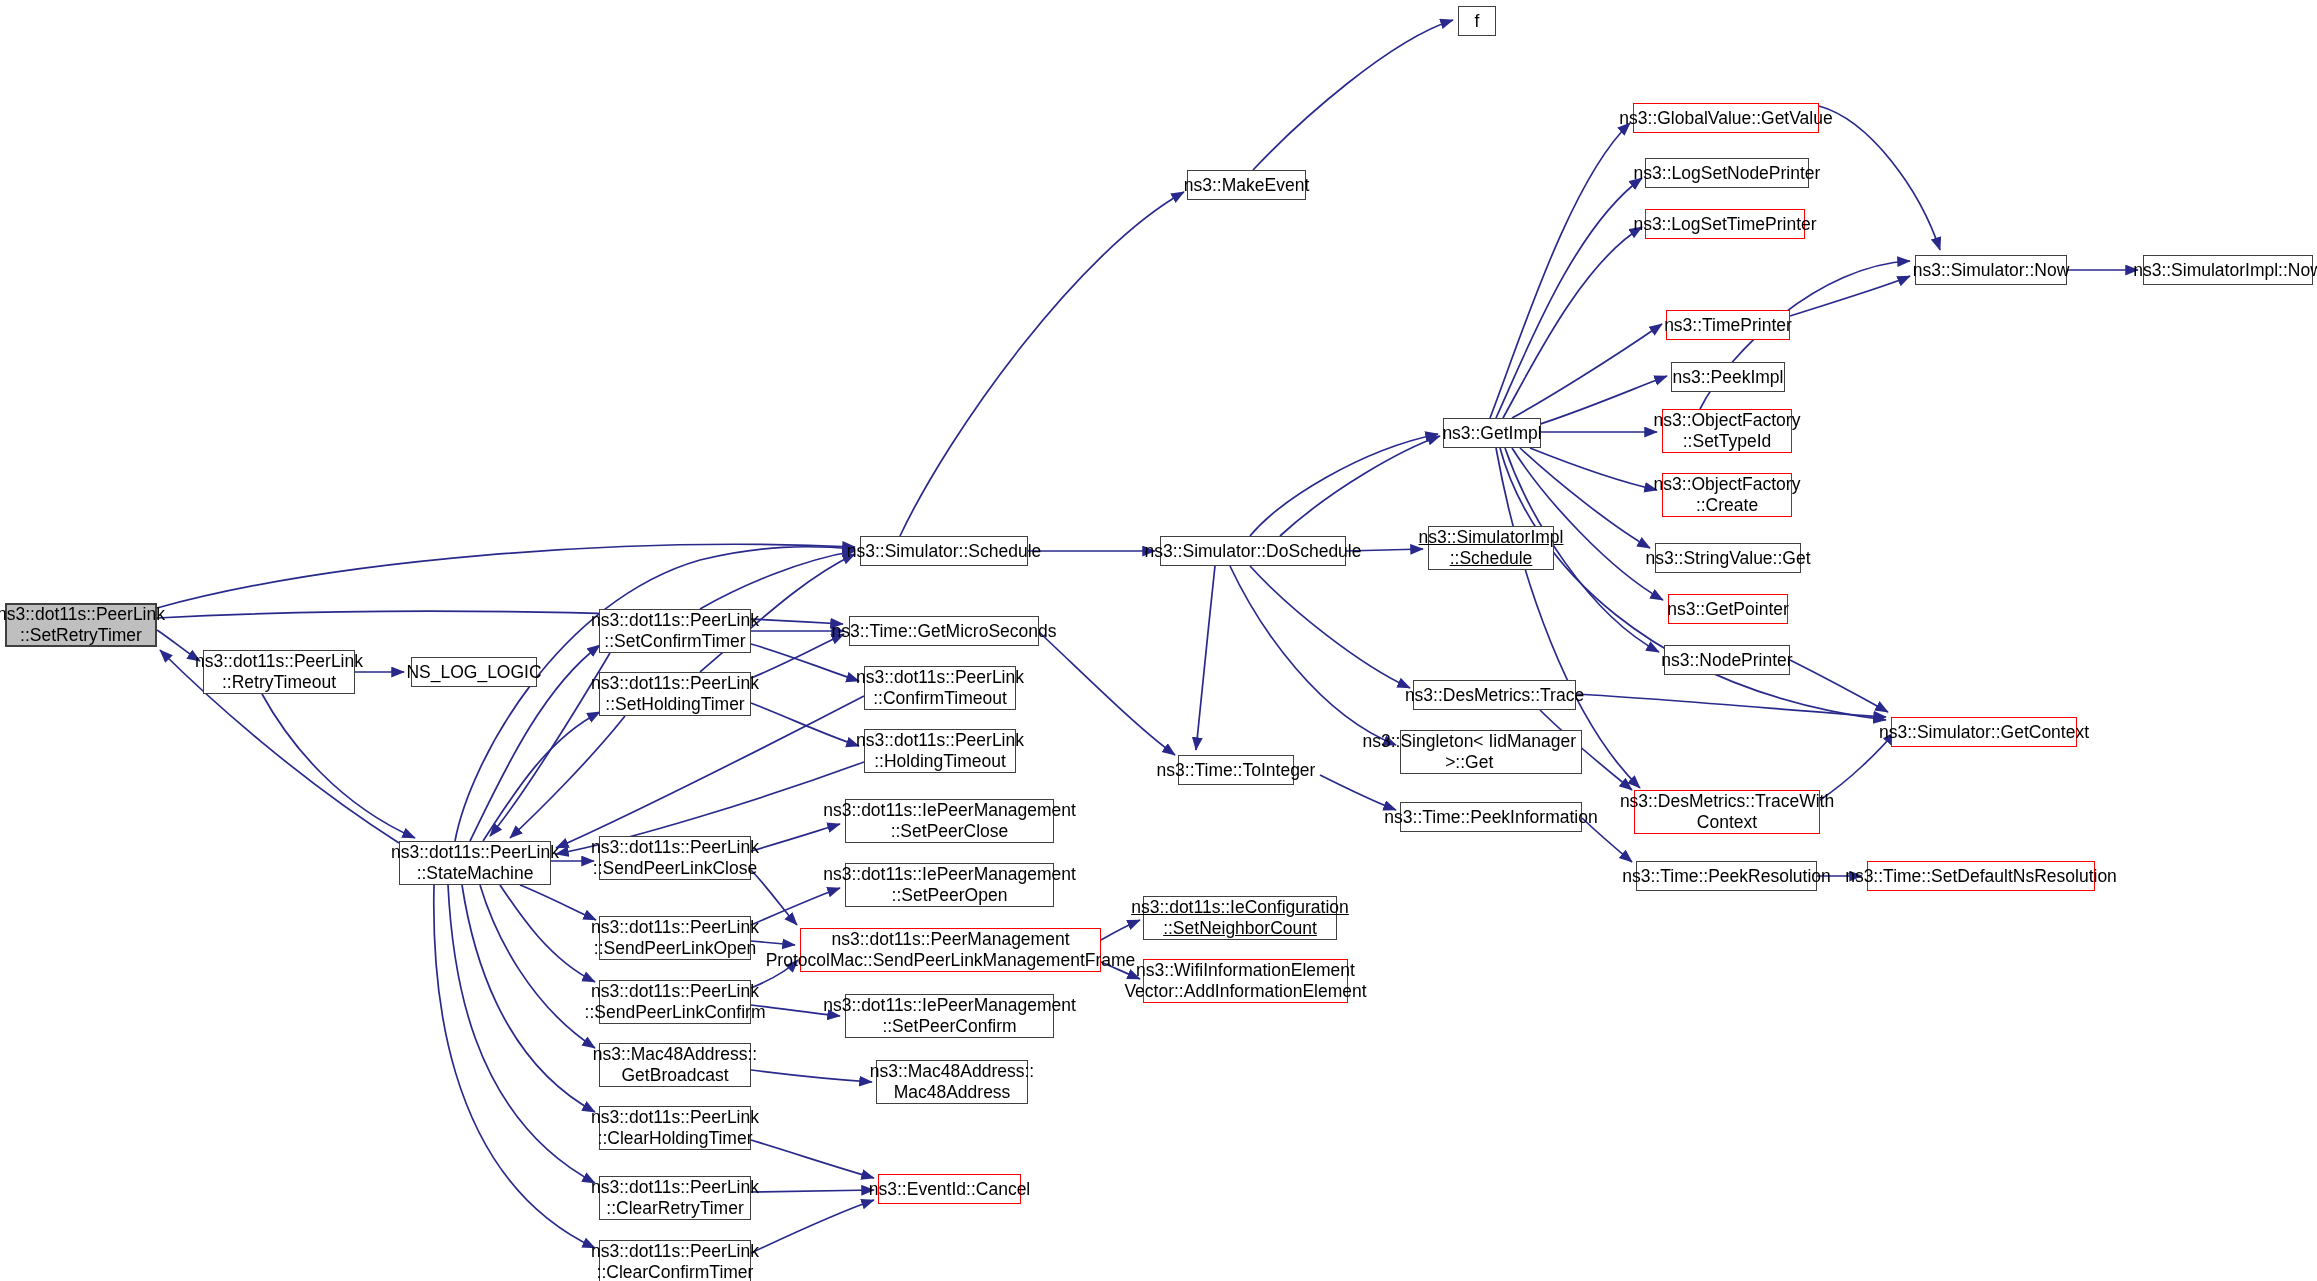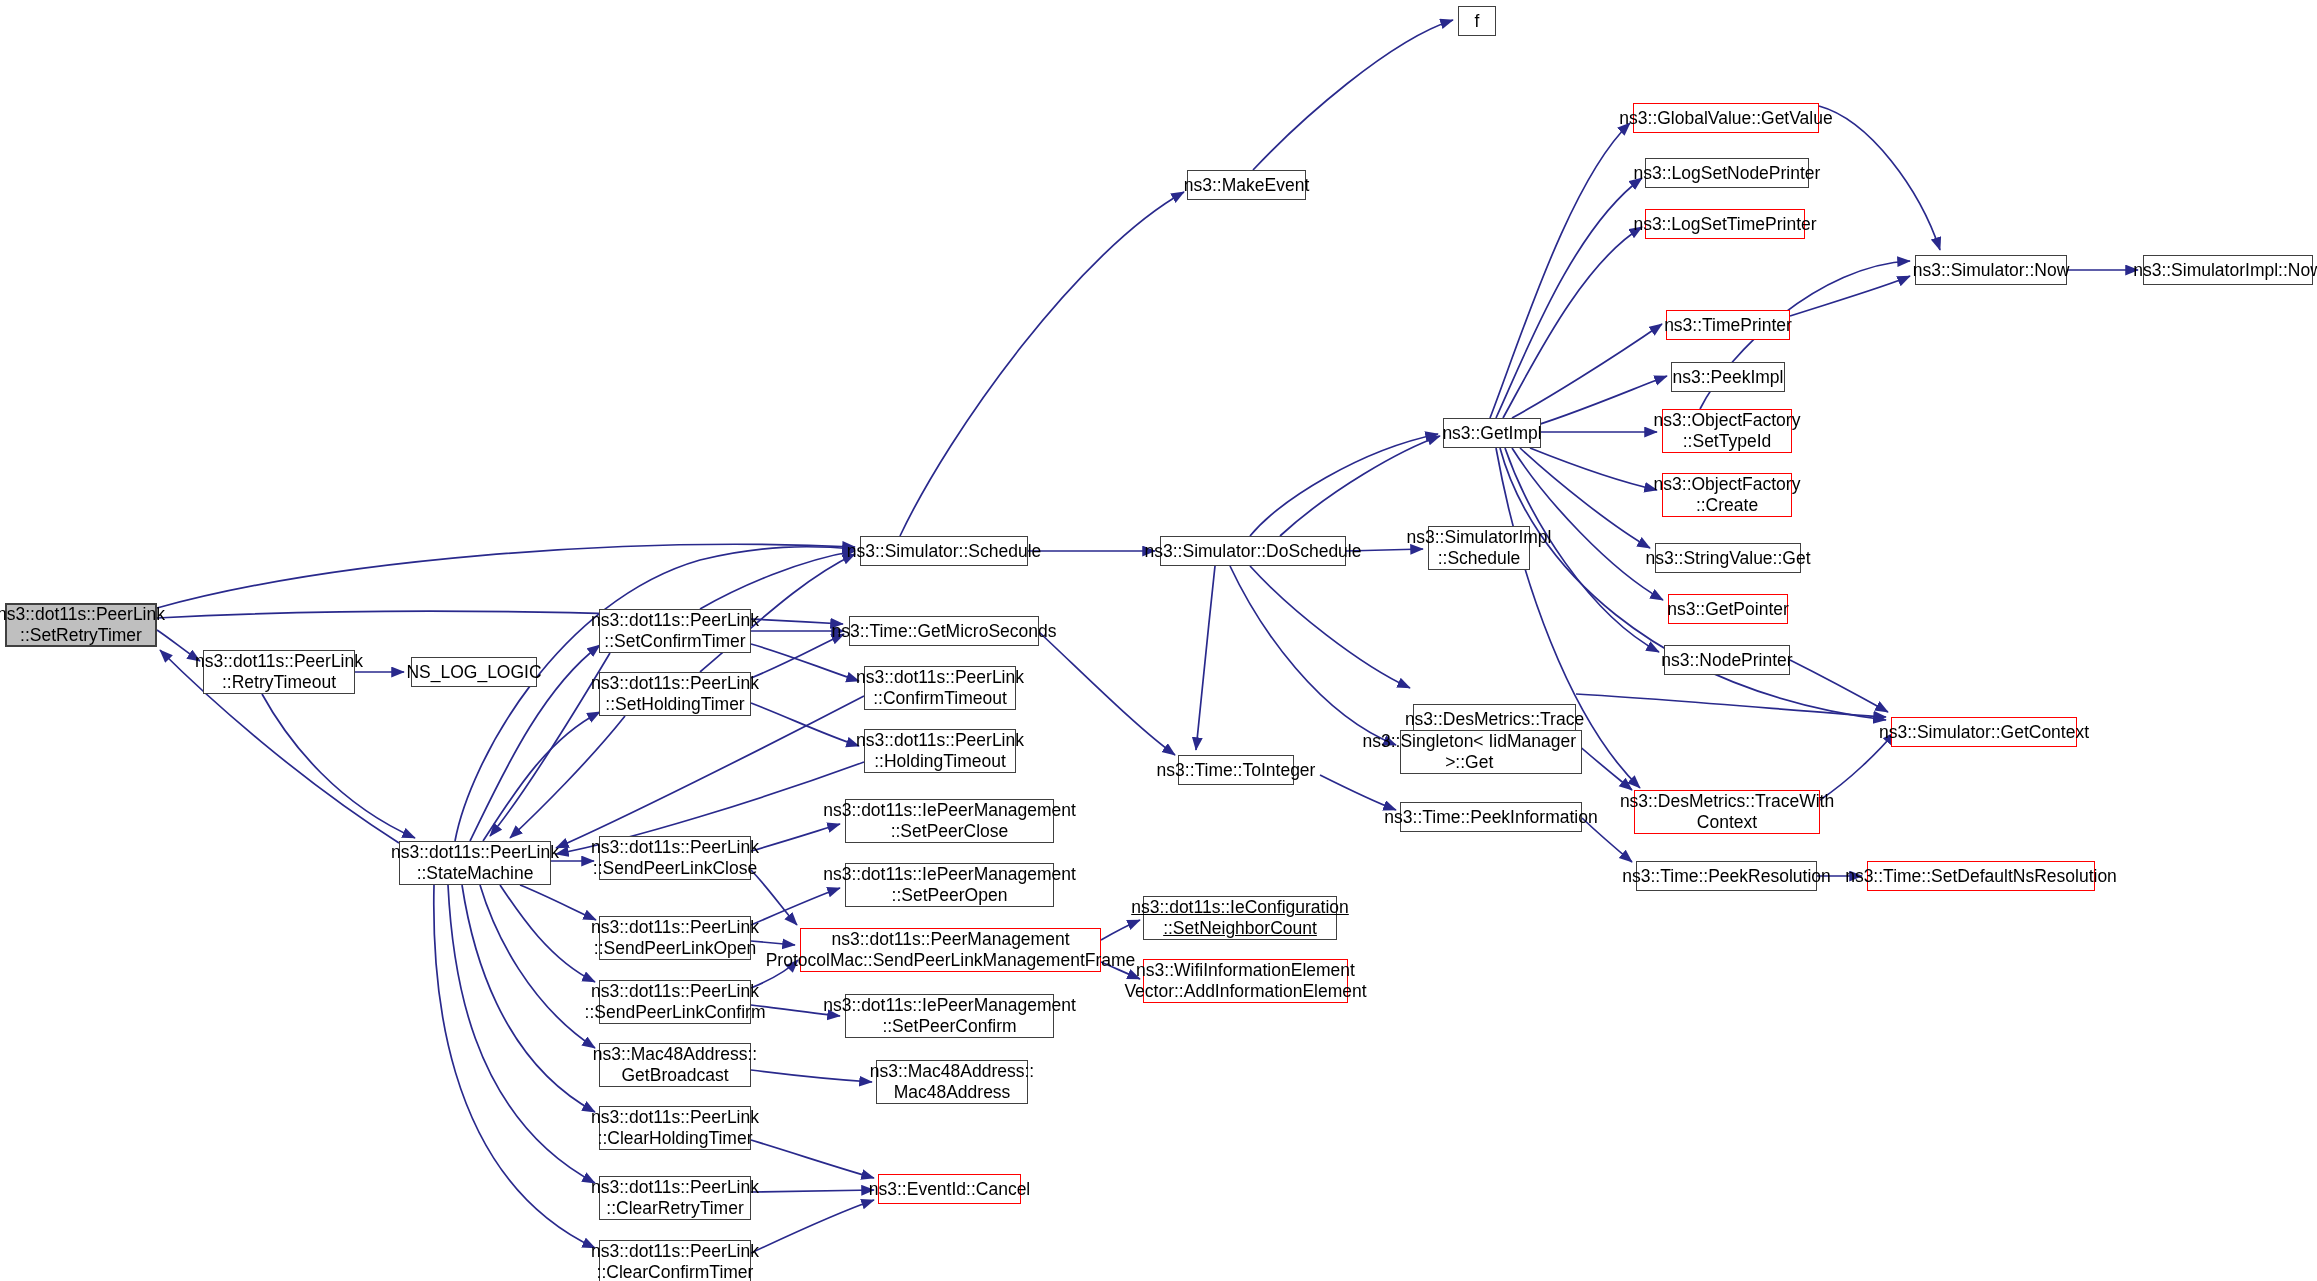--- a/index.html
+++ b/index.html
@@ -180,36 +180,36 @@
       <div class="node" style="left: 599px; top: 1106px; width: 152px; height: 44px;"><span>ns3::dot11s::PeerLink
 ::ClearHoldingTimer</span></div>
       <div class="node" style="left: 599px; top: 1176px; width: 152px; height: 44px;"><span>ns3::dot11s::PeerLink
 ::ClearRetryTimer</span></div>
       <div class="node" style="left: 599px; top: 1240px; width: 152px; height: 44px;"><span>ns3::dot11s::PeerLink
 ::ClearConfirmTimer</span></div>
       <div class="node red" style="left: 878px; top: 1174px; width: 143px; height: 30px;"><span>ns3::EventId::Cancel</span></div>
       <div class="node" style="left: 1187px; top: 170px; width: 119px; height: 30px;"><span>ns3::MakeEvent</span></div>
       <div class="node" style="left: 1458px; top: 6px; width: 38px; height: 30px;"><span>f</span></div>
       <div class="node" style="left: 1160px; top: 536px; width: 186px; height: 30px;"><span>ns3::Simulator::DoSchedule</span></div>
-      <div class="node" style="left: 1428px; top: 526px; width: 102px; height: 44px;"><span>ns3::SimulatorImpl
+      <div class="node" style="left: 1428px; top: 526px; width: 126px; height: 44px; text-decoration: underline;"><span>ns3::SimulatorImpl
 ::Schedule</span></div>
       <div class="node" style="left: 1443px; top: 418px; width: 98px; height: 30px;"><span>ns3::GetImpl</span></div>
       <div class="node red" style="left: 1633px; top: 103px; width: 186px; height: 30px;"><span>ns3::GlobalValue::GetValue</span></div>
       <div class="node" style="left: 1645px; top: 158px; width: 164px; height: 30px;"><span>ns3::LogSetNodePrinter</span></div>
       <div class="node red" style="left: 1645px; top: 209px; width: 160px; height: 30px;"><span>ns3::LogSetTimePrinter</span></div>
       <div class="node red" style="left: 1666px; top: 310px; width: 124px; height: 30px;"><span>ns3::TimePrinter</span></div>
       <div class="node" style="left: 1671px; top: 362px; width: 114px; height: 30px;"><span>ns3::PeekImpl</span></div>
       <div class="node red" style="left: 1662px; top: 409px; width: 130px; height: 44px;"><span>ns3::ObjectFactory
 ::SetTypeId</span></div>
       <div class="node red" style="left: 1662px; top: 473px; width: 130px; height: 44px;"><span>ns3::ObjectFactory
 ::Create</span></div>
       <div class="node" style="left: 1655px; top: 543px; width: 146px; height: 30px;"><span>ns3::StringValue::Get</span></div>
       <div class="node red" style="left: 1668px; top: 594px; width: 120px; height: 30px;"><span>ns3::GetPointer</span></div>
       <div class="node" style="left: 1664px; top: 645px; width: 126px; height: 30px;"><span>ns3::NodePrinter</span></div>
-      <div class="node" style="left: 1413px; top: 680px; width: 163px; height: 30px; margin-top: 24px;"><span>ns3::DesMetrics::Trace</span></div>
+      <div class="node" style="left: 1413px; top: 680px; width: 163px; height: 30px;"><span>ns3::DesMetrics::Trace</span></div>
       <div class="node" style="left: 1400px; top: 730px; width: 182px; height: 44px; justify-content: flex-end;"><span>ns3::Singleton&lt; IidManager
 &gt;::Get</span></div>
       <div class="node" style="left: 1400px; top: 802px; width: 182px; height: 30px;"><span>ns3::Time::PeekInformation</span></div>
       <div class="node red" style="left: 1634px; top: 790px; width: 186px; height: 44px;"><span>ns3::DesMetrics::TraceWith
 Context</span></div>
       <div class="node" style="left: 1178px; top: 755px; width: 116px; height: 30px;"><span>ns3::Time::ToInteger</span></div>
       <div class="node red" style="left: 1891px; top: 717px; width: 186px; height: 30px;"><span>ns3::Simulator::GetContext</span></div>
       <div class="node" style="left: 1636px; top: 861px; width: 181px; height: 30px;"><span>ns3::Time::PeekResolution</span></div>
       <div class="node red" style="left: 1867px; top: 861px; width: 228px; height: 30px;"><span>ns3::Time::SetDefaultNsResolution</span></div>
       <div class="node" style="left: 1915px; top: 255px; width: 152px; height: 30px;"><span>ns3::Simulator::Now</span></div>

